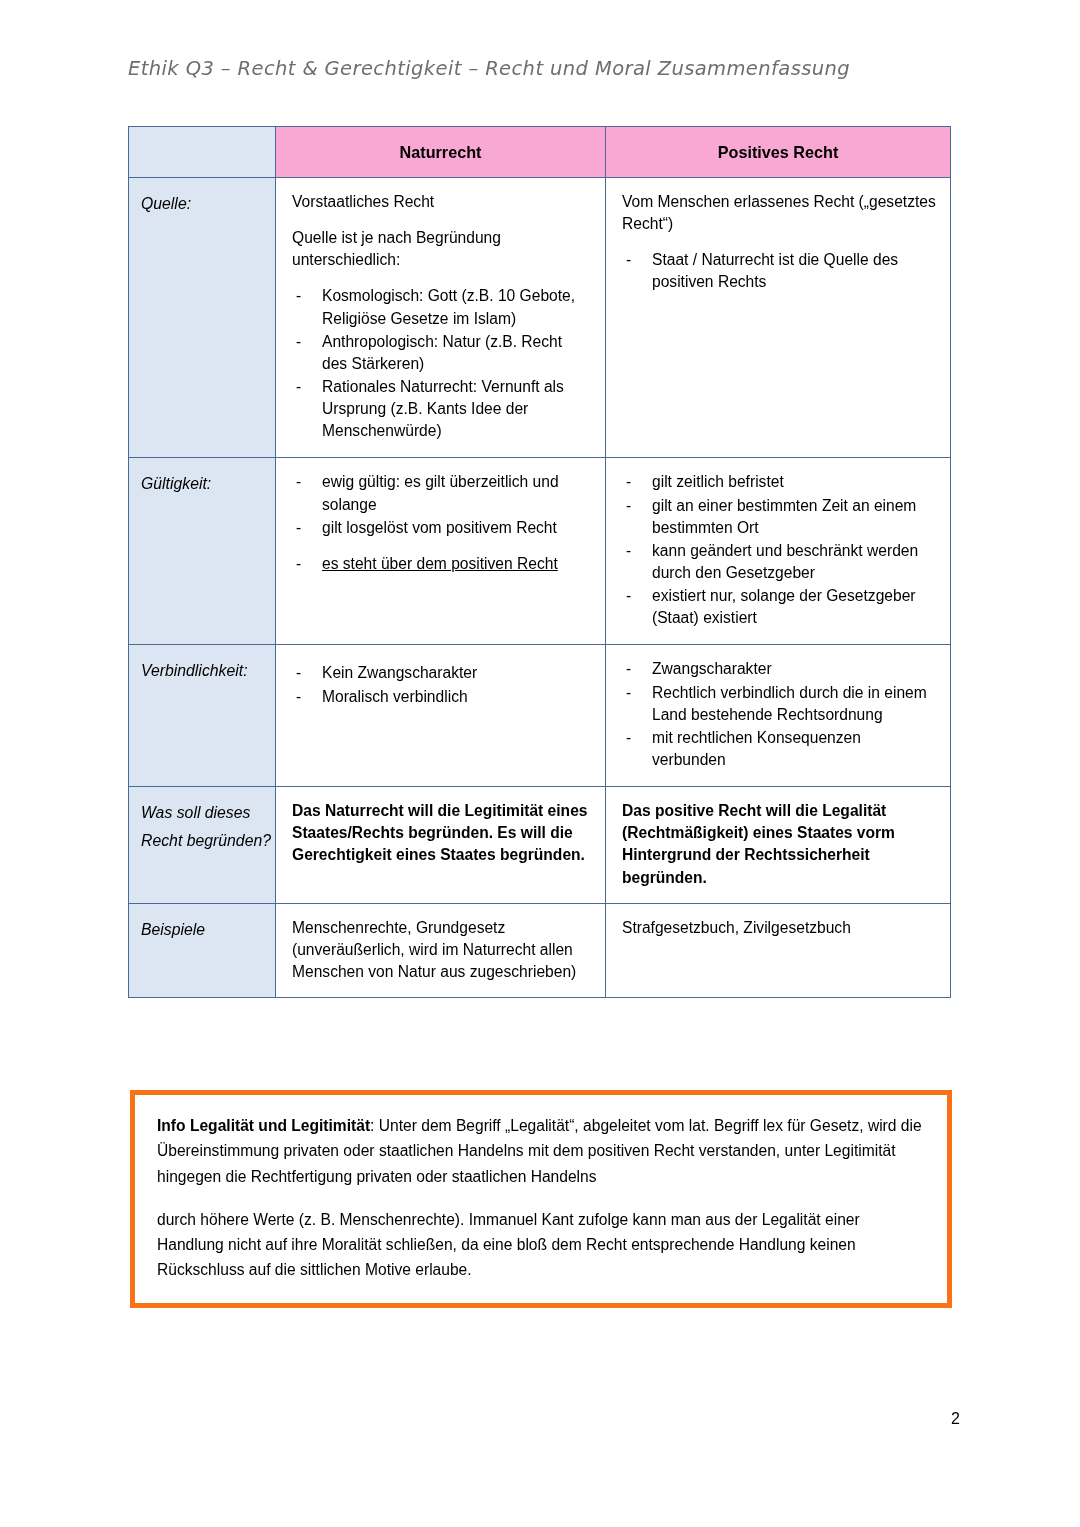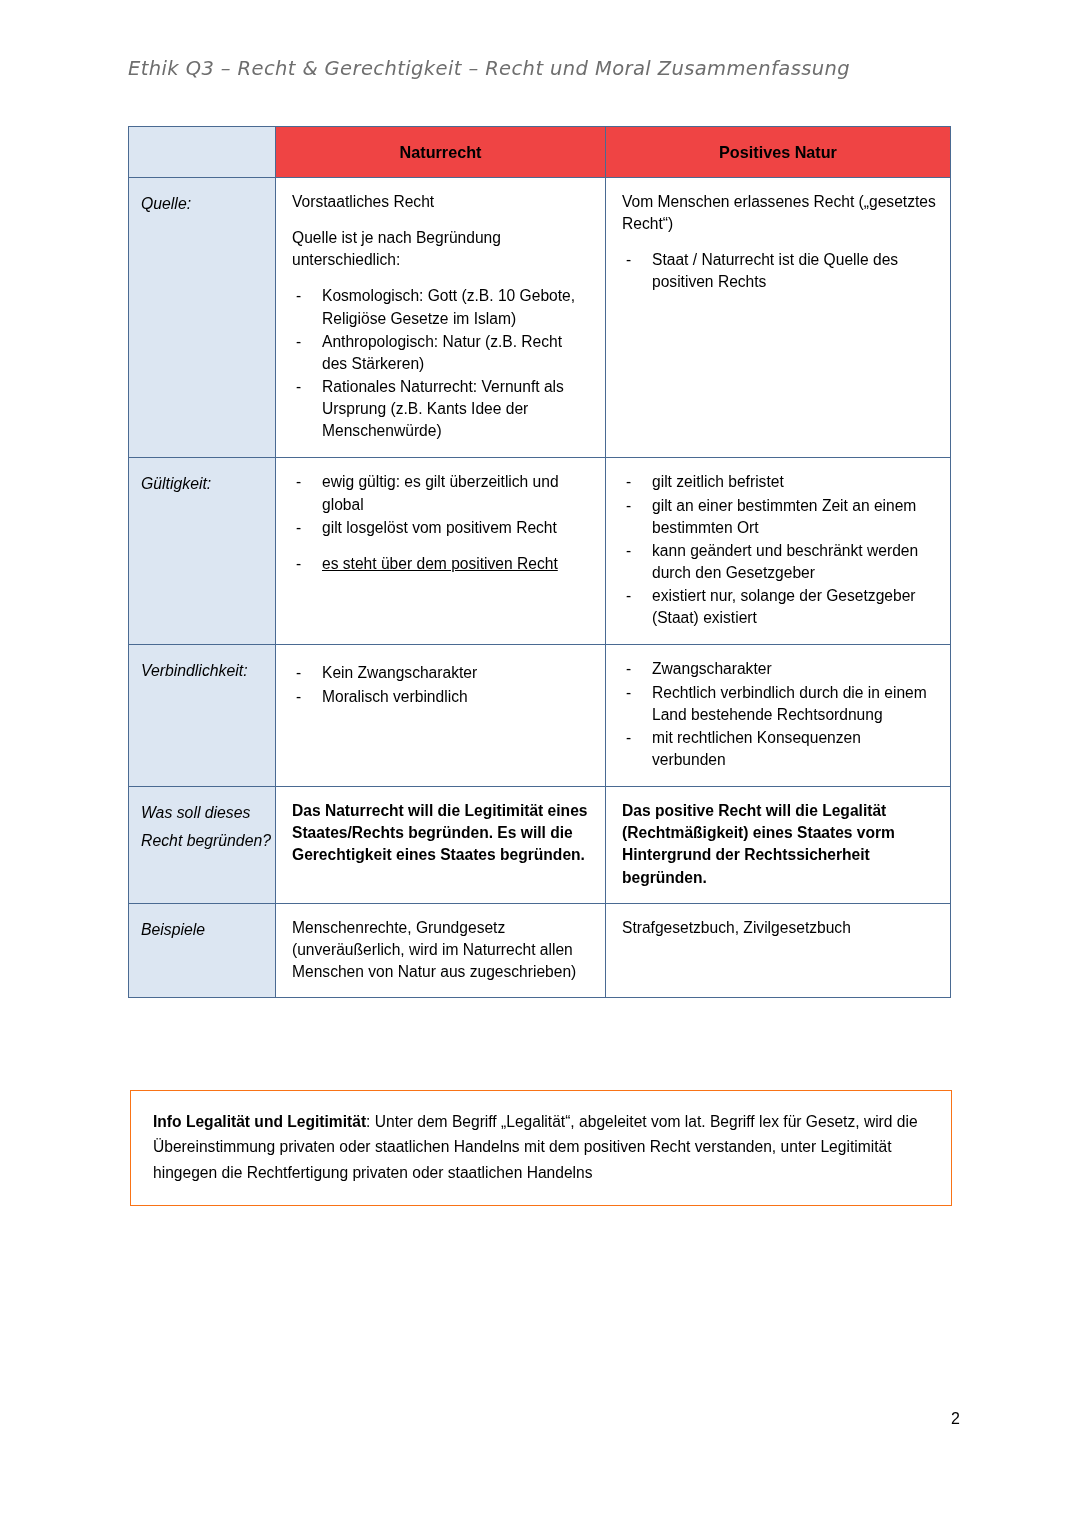--- a/index.html
+++ b/index.html
@@ -52,21 +52,21 @@
     border: 1px solid #4a6a92;
     vertical-align: top;
     padding: 0;
   }
 
   .col-label   { width: 147px; }
   .col-natur   { width: 330px; }
   .col-positiv { width: 345px; }
 
   .head-row th {
-    background: #ef4444;
+    background: #f9a8d4;
     height: 50px;
     text-align: center;
     vertical-align: middle;
     font-weight: bold;
     font-size: 16.2px;
     border-bottom: 1px solid #4a6a92;
   }
   .head-row th.head-blank { background: #dce6f2; }
 
   td.label-cell {
@@ -109,21 +109,21 @@
 
   .bold-cell { font-weight: bold; }
 
   
   .info-box {
     position: absolute;
     left: 130px;
     top: 1090px;
     width: 822px;
     box-sizing: border-box;
-    border: 1px solid #f97316;
+    border: 5px solid #f97316;
     background: #ffffff;
     padding: 18px 22px 20px 22px;
     font-size: 15.6px;
     line-height: 1.62;
   }
   .info-box p { margin: 0; }
   .info-box p.second { margin-top: 18px; }
   .info-lead { font-weight: bold; }
 
   
@@ -144,21 +144,21 @@
   <table class="cmp-table">
     <colgroup>
       <col class="col-label">
       <col class="col-natur">
       <col class="col-positiv">
     </colgroup>
     <thead>
       <tr class="head-row">
         <th class="head-blank"></th>
         <th>Naturrecht</th>
-        <th>Positives Natur</th>
+        <th>Positives Recht</th>
       </tr>
     </thead>
     <tbody>
 
       <tr>
         <td class="label-cell">Quelle:</td>
         <td class="body-cell">
           <p class="para">Vorstaatliches Recht</p>
           <p class="para">Quelle ist je nach Begründung unterschiedlich:</p>
           <ul class="dash-list">
@@ -172,21 +172,21 @@
           <ul class="dash-list top-gap">
             <li>Staat / Naturrecht ist die Quelle des positiven Rechts</li>
           </ul>
         </td>
       </tr>
 
       <tr>
         <td class="label-cell">Gültigkeit:</td>
         <td class="body-cell">
           <ul class="dash-list">
-            <li>ewig gültig: es gilt überzeitlich und global</li>
+            <li>ewig gültig: es gilt überzeitlich und solange</li>
             <li>gilt losgelöst vom positivem Recht</li>
             <li class="gap-before">es steht über dem positiven Recht</li>
           </ul>
         </td>
         <td class="body-cell">
           <ul class="dash-list">
             <li>gilt zeitlich befristet</li>
             <li>gilt an einer bestimmten Zeit an einem bestimmten Ort</li>
             <li>kann geändert und beschränkt werden durch den Gesetzgeber</li>
             <li>existiert nur, solange der Gesetzgeber (Staat) existiert</li>
@@ -229,17 +229,18 @@
         <td class="body-cell">
           <p class="para">Strafgesetzbuch, Zivilgesetzbuch</p>
         </td>
       </tr>
 
     </tbody>
   </table>
 
   <div class="info-box">
     <p><span class="info-lead">Info Legalität und Legitimität</span><span>: Unter dem Begriff „Legalität“, abgeleitet vom lat. Begriff lex für Gesetz, wird die Übereinstimmung privaten oder staatlichen Handelns mit dem positiven Recht verstanden, unter Legitimität hingegen die Rechtfertigung privaten oder staatlichen Handelns</span></p>
+    <p class="second">durch höhere Werte (z. B. Menschenrechte). Immanuel Kant zufolge kann man aus der Legalität einer Handlung nicht auf ihre Moralität schließen, da eine bloß dem Recht entsprechende Handlung keinen Rückschluss auf die sittlichen Motive erlaube.</p>
   </div>
 
   <div class="page-number">2</div>
 
 </div>
 
 </body></html>

